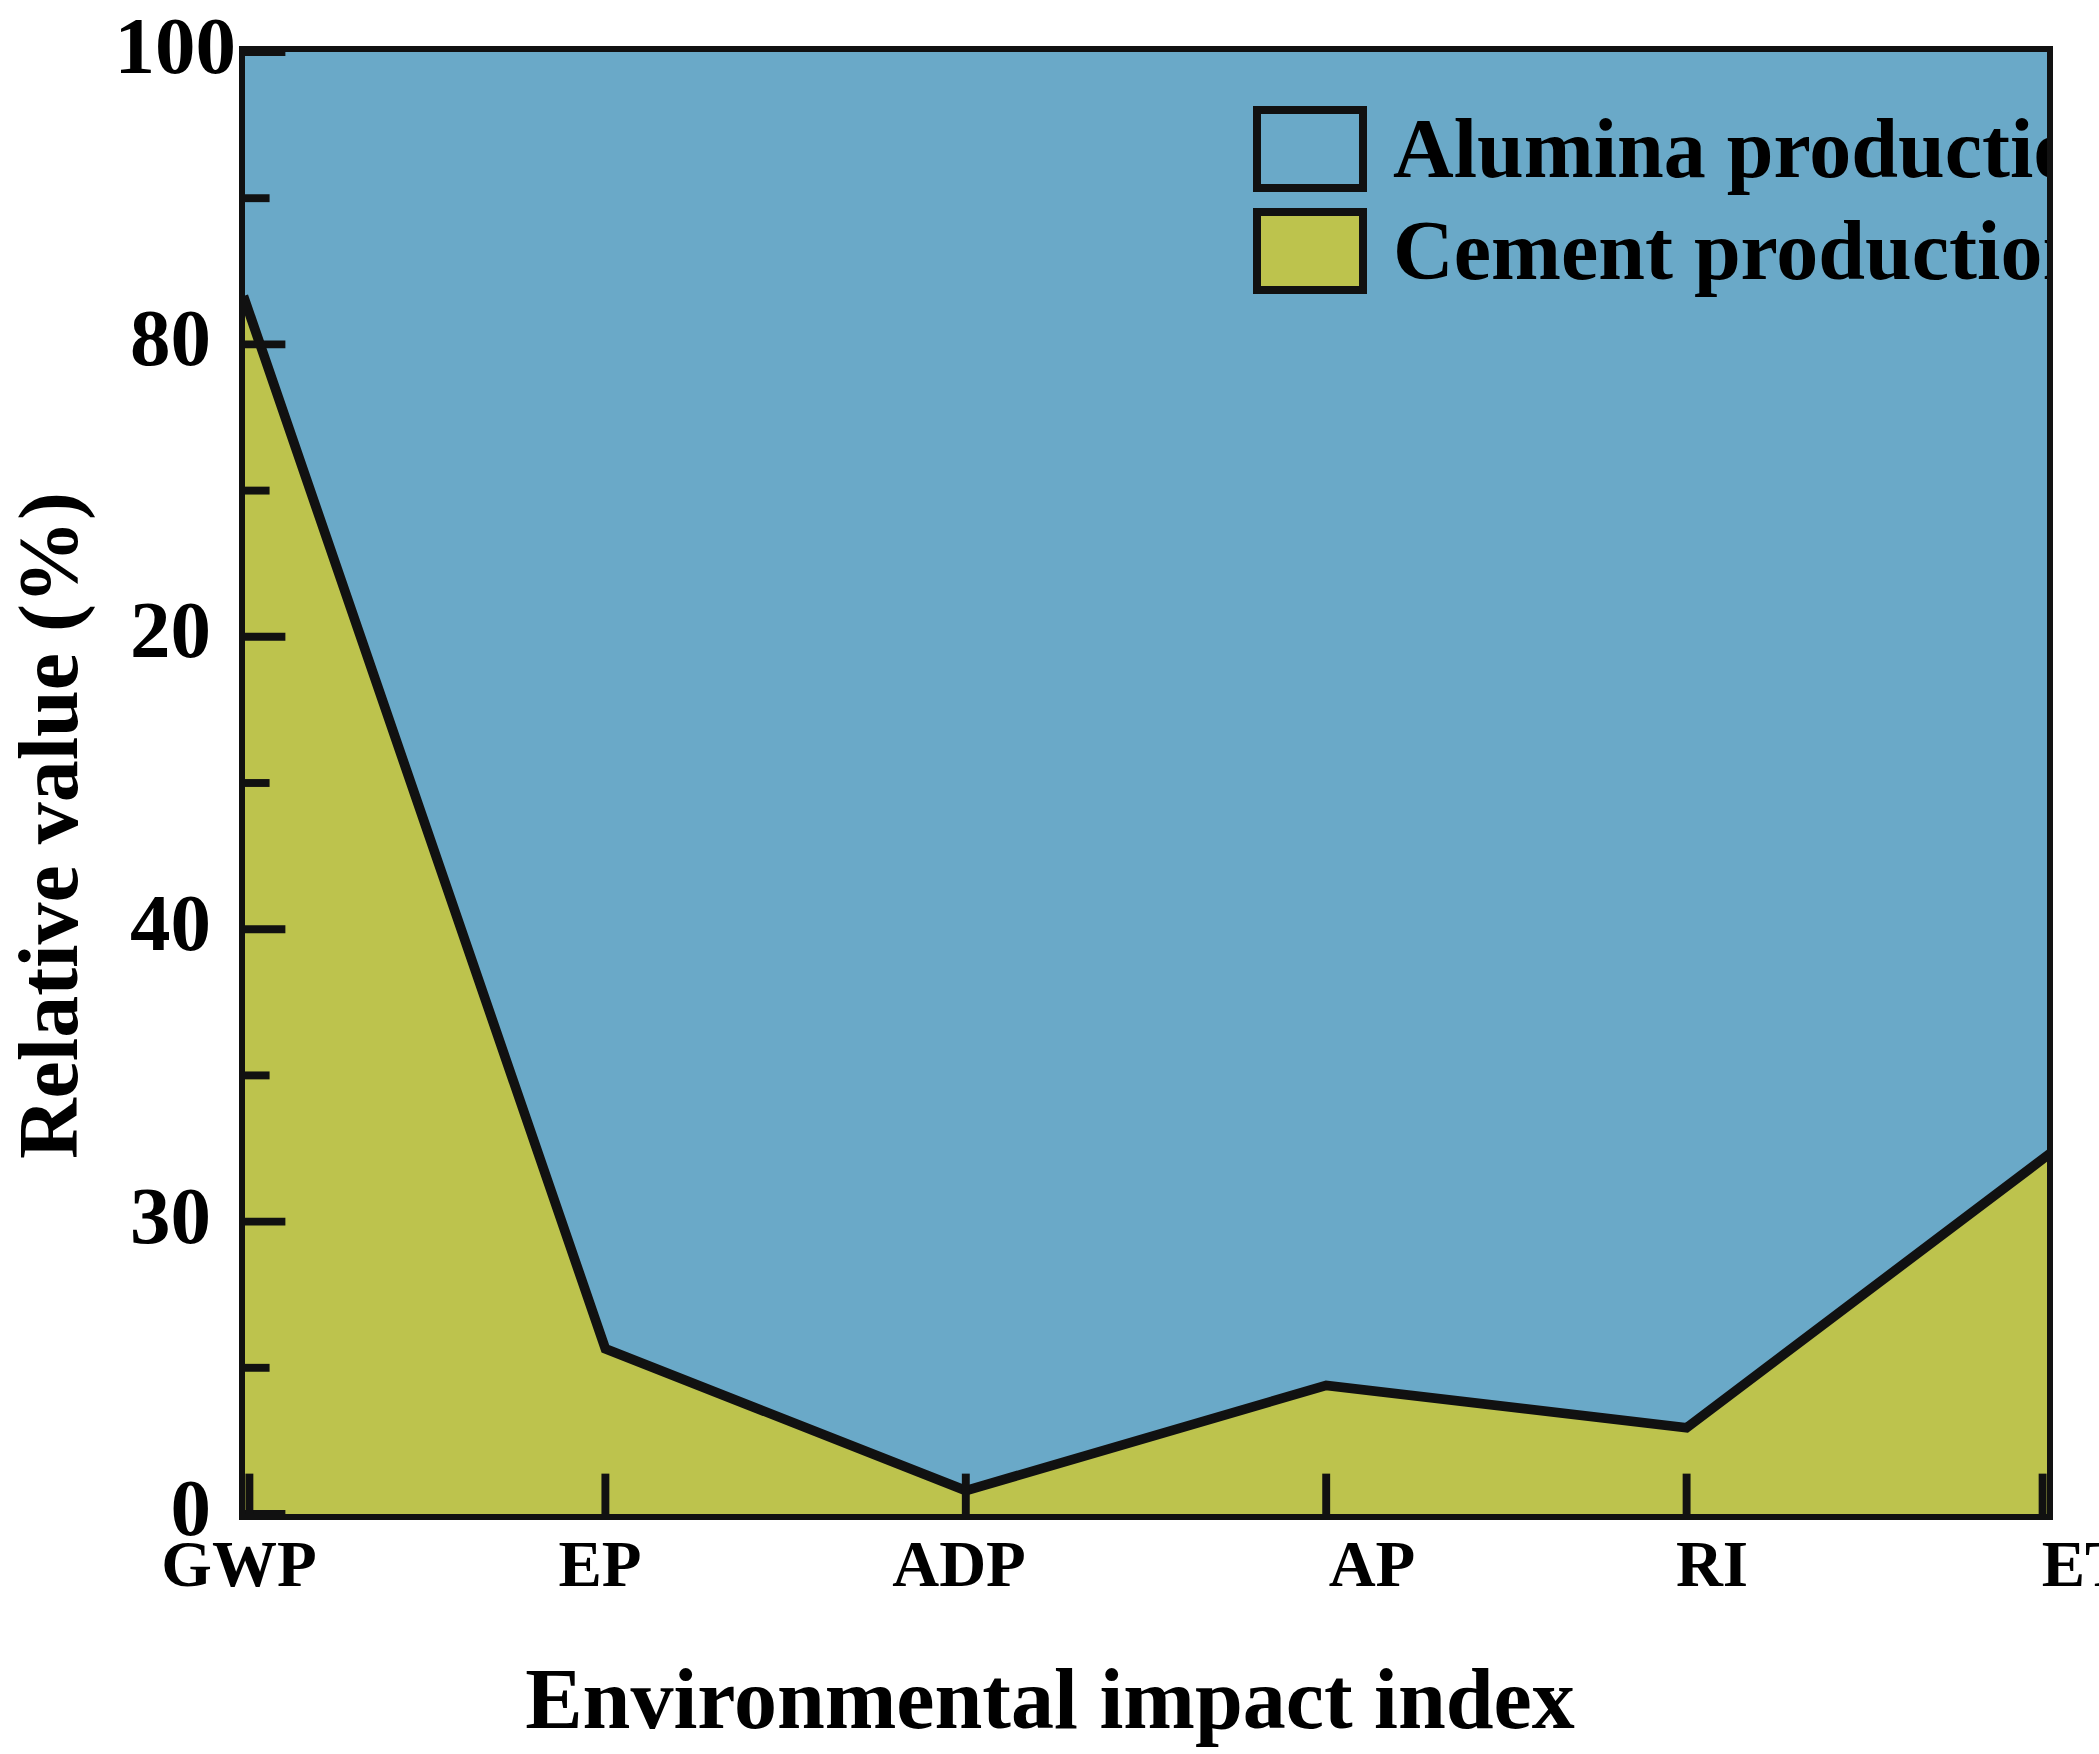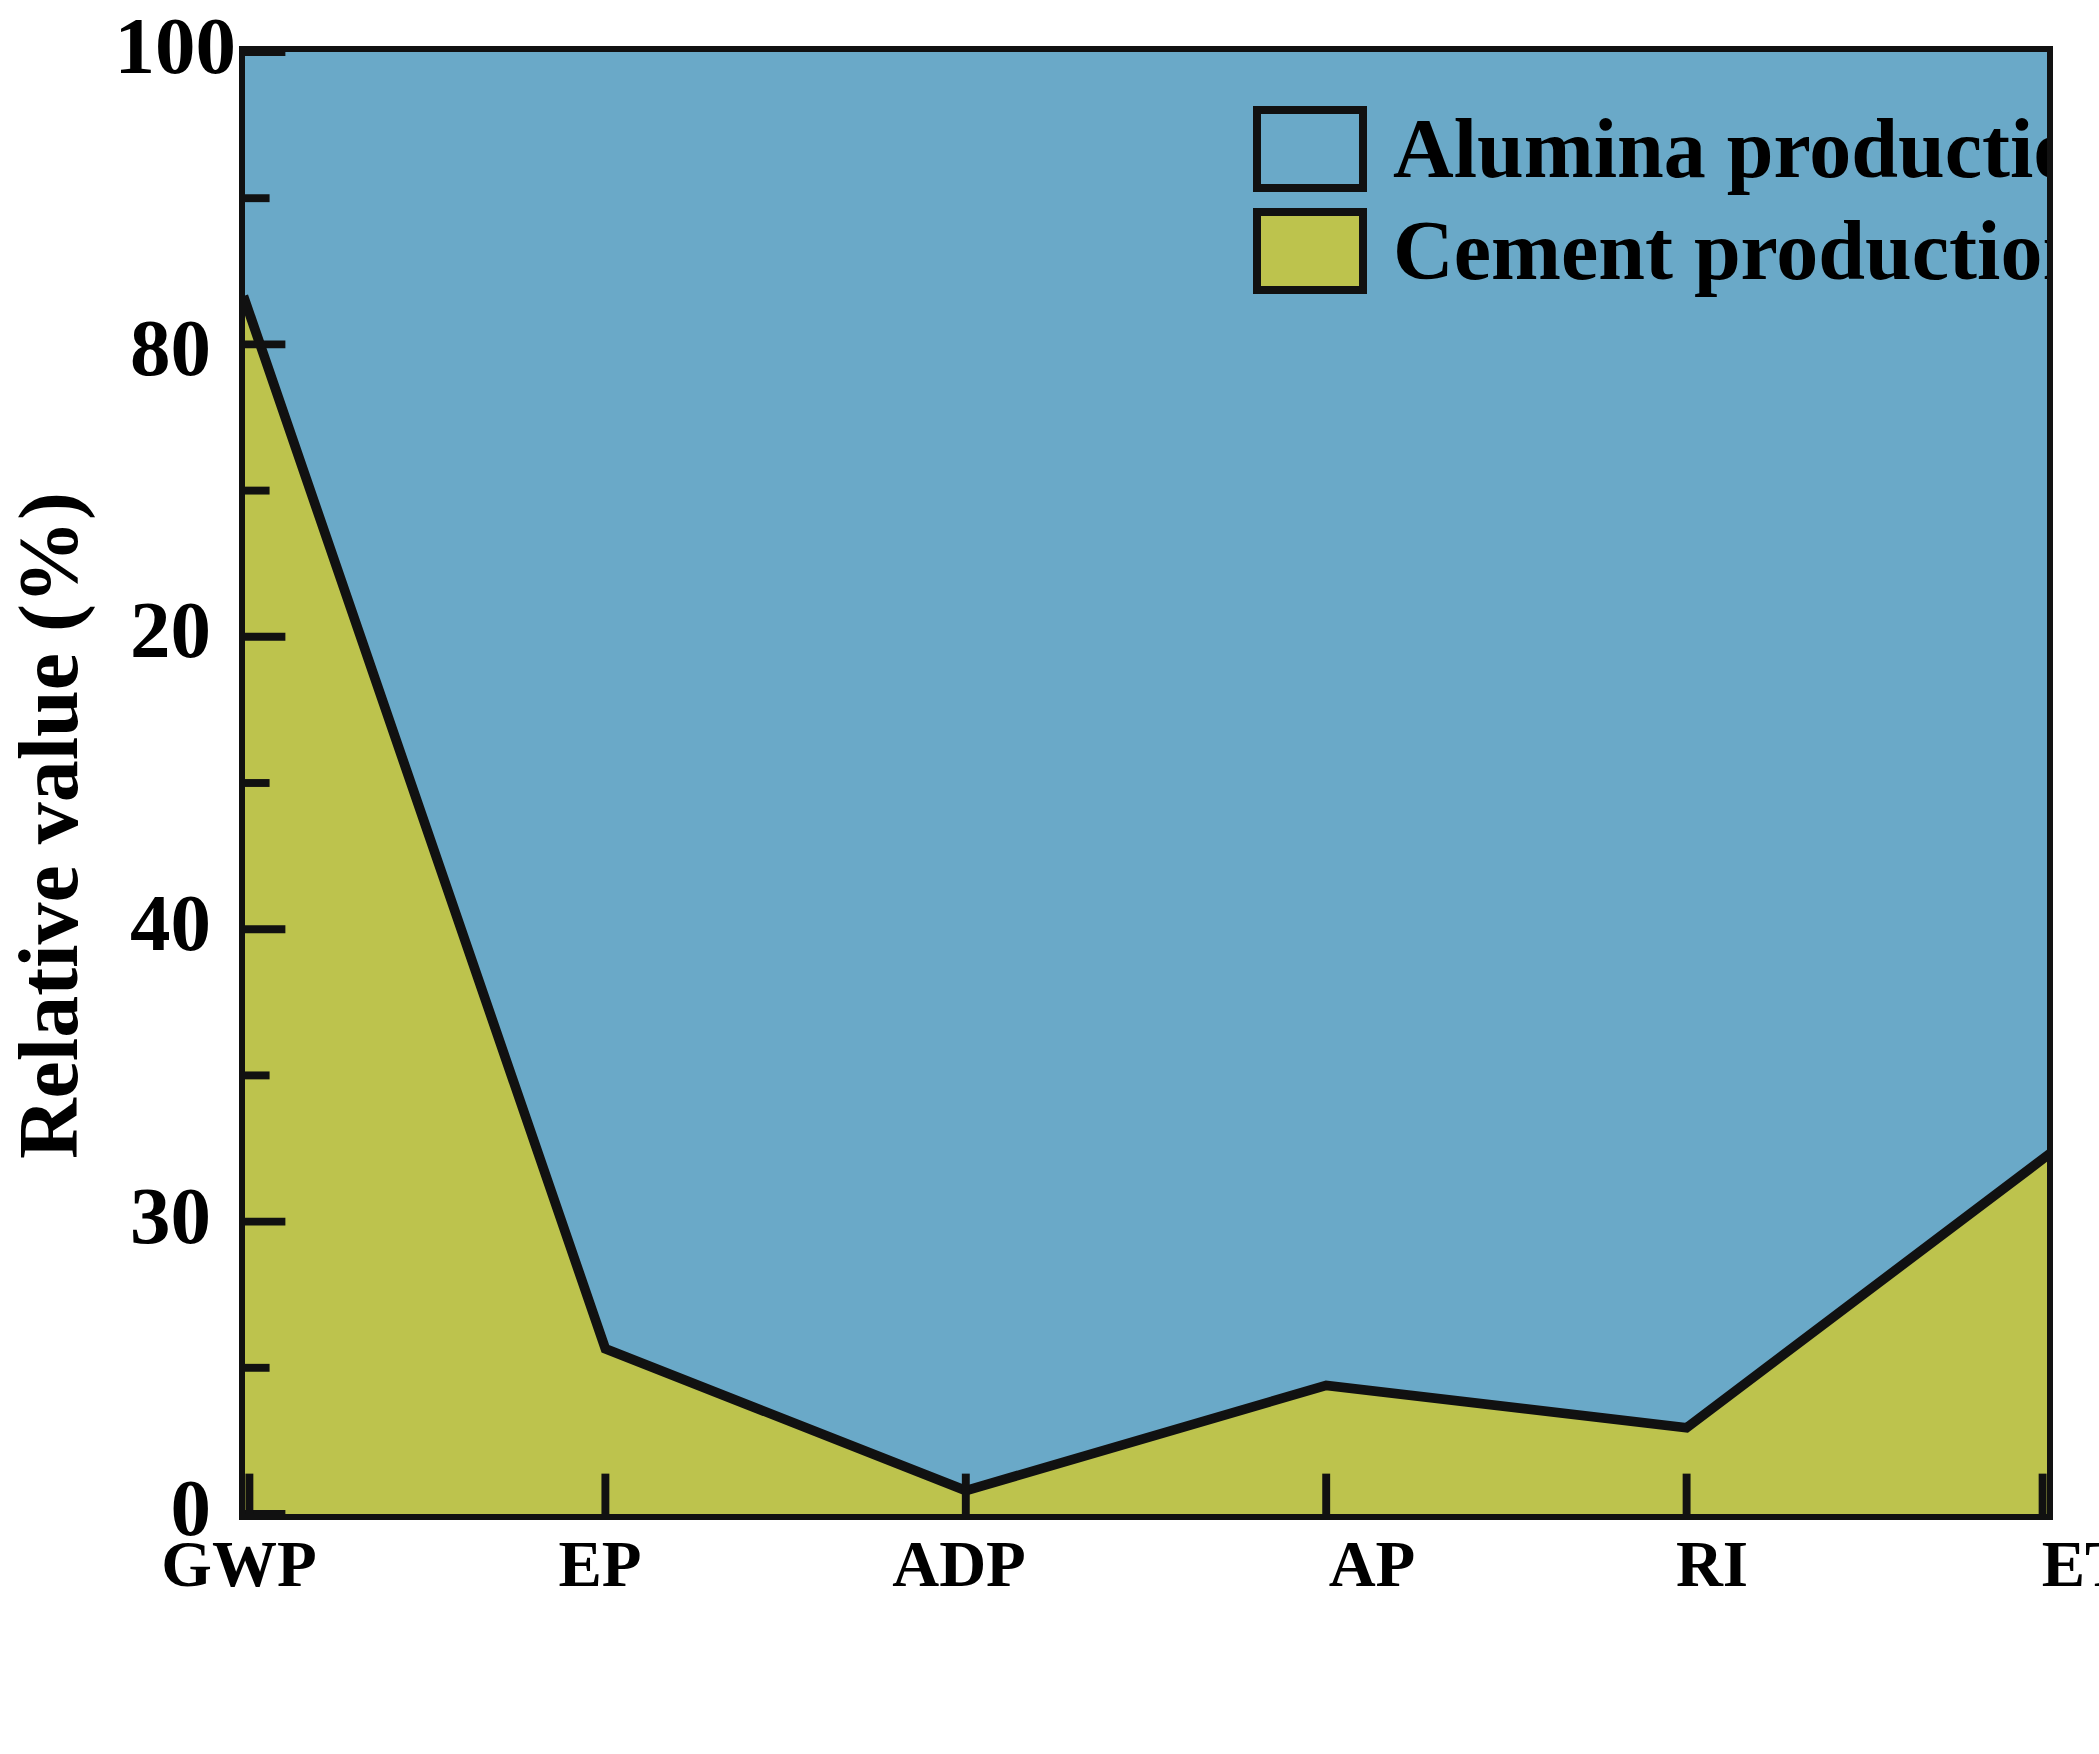--- a/index.html
+++ b/index.html
@@ -166,33 +166,34 @@
       </div>
       <div class="legend-row">
         <span class="legend-swatch" id="sw1" style="background: rgb(189, 195, 77);"></span>
         <span class="legend-label">Cement production (1t)</span>
       </div>
     </div>
   </div>
 
   <div id="y-labels">
     <span class="ytl" style="top:46px;padding-left:25px;">100</span>
-    <span class="ytl" style="top:338px;margin-top:10px;">80</span>
+    <span class="ytl" style="top:338px;">80</span>
     <span class="ytl" style="top:630px;">20</span>
     <span class="ytl" style="top:923px;">40</span>
     <span class="ytl" style="top:1216px;">30</span>
     <span class="ytl" style="top:1508px;">0</span>
   </div>
 
   <div id="y-axis-title">Relative value (%)</div>
 
   <div id="x-labels">
     <span class="xtl" style="left:239px;">GWP</span>
     <span class="xtl" style="left:600px;">EP</span>
     <span class="xtl" style="left:959px;">ADP</span>
     <span class="xtl" style="left:1372px;">AP</span>
     <span class="xtl" style="left:1712px;">RI</span>
     <span class="xtl" style="left:2041px;margin-left:44px;">ET</span>
   </div>
 
+  <div id="x-axis-title">Environmental impact index</div>
 
 </div>
 
 
 </body></html>

